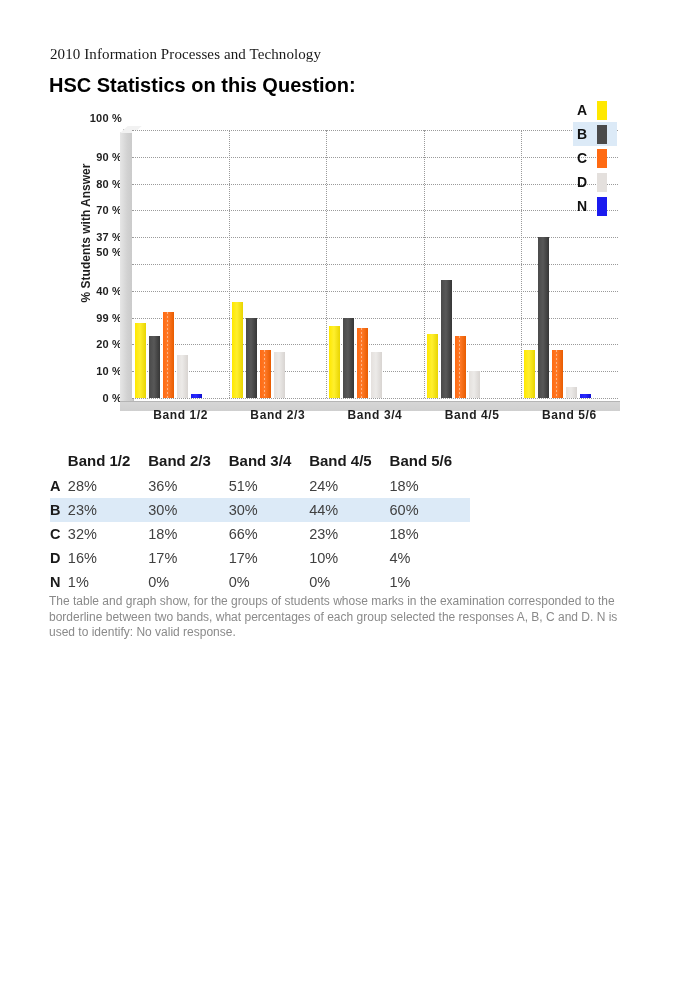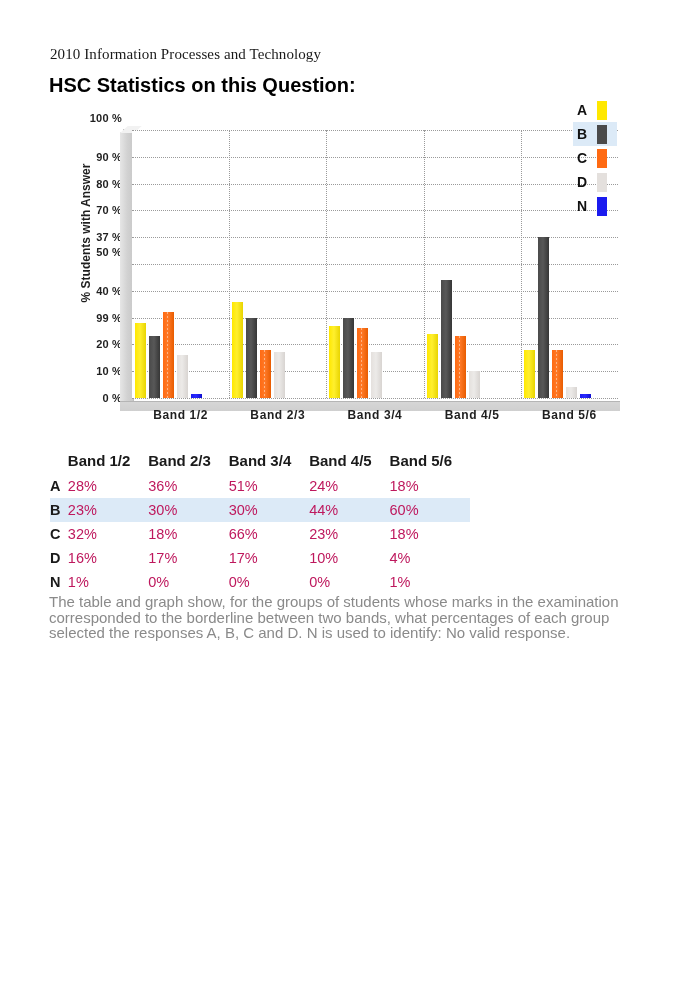--- a/index.html
+++ b/index.html
@@ -226,32 +226,32 @@
     padding-bottom: 2px;
   }
   #stats-table th.corner { width: 16px; }
   .row-key {
     font-weight: bold;
     color: #1a1a1a;
     width: 16px;
     padding-right: 2px;
   }
   .cell-val {
-    color: #be185d;
+    color: #404040;
     width: 72px;
   }
   tr.highlight-row { background: #dceaf7; }
 
   
   #caption {
     position: absolute;
     left: 49px;
     top: 594px;
     width: 596px;
-    font-size: 15px;
+    font-size: 12px;
     line-height: 15.5px;
     color: #8a8a8a;
   }
 </style>
 </head>
 <body>
 
 <div id="doc-subtitle">2010 Information Processes and Technology</div>
 <div id="page-title">HSC Statistics on this Question:</div>
 

